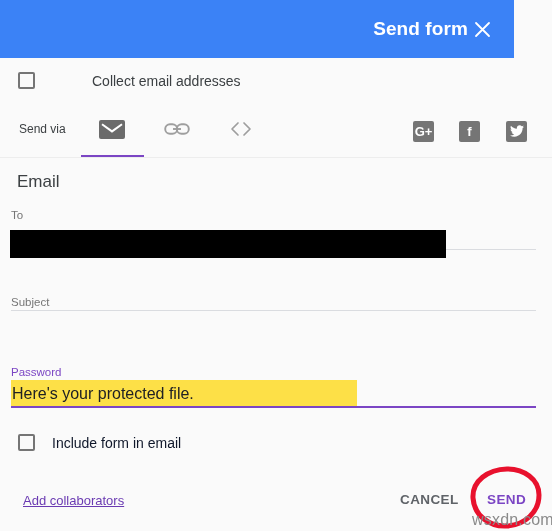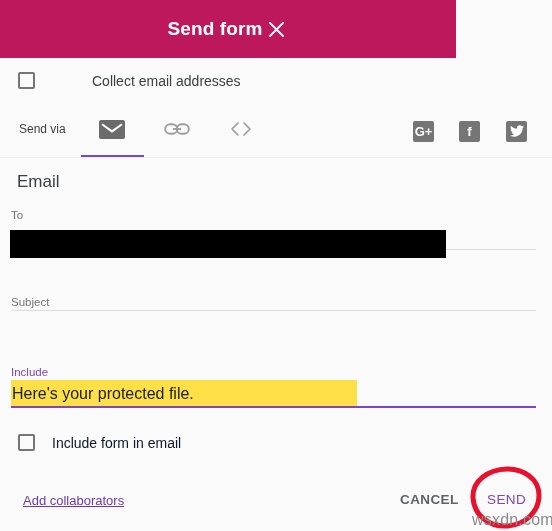--- a/index.html
+++ b/index.html
@@ -18,26 +18,26 @@
     width: 552px;
     height: 531px;
     background: #fafafa;
     overflow: hidden;
   }
 
   
   .header {
     position: absolute;
     left: 0; top: 0;
-    width: 456px;
+    width: 514px;
     height: 58px;
-    background: #be185d;
-    display: flex;
-    align-items: center;
-    justify-content: center;
+    background: #3b82f6;
+    display: flex;
+    align-items: center;
+    justify-content: flex-end;
   }
   .header-title {
     margin-left: 20px;
     color: #ffffff;
     font-size: 19px;
     font-weight: bold;
     letter-spacing: 0.1px;
   }
   .close-btn {
     margin-right: 18px;
@@ -230,21 +230,21 @@
     font-size: 13.5px;
     font-weight: bold;
     color: #5f6368;
     letter-spacing: 0.4px;
     cursor: pointer;
   }
   .send-btn {
     position: absolute;
     left: 487px; top: 492px;
     font-size: 13.5px;
-    font-weight: normal;
+    font-weight: bold;
     color: #7B45C4;
     letter-spacing: 0.4px;
     cursor: pointer;
   }
   .red-circle {
     position: absolute;
     left: 469px; top: 466px;
     width: 74px;
     height: 63px;
     pointer-events: none;
@@ -334,21 +334,21 @@
     <div class="field-underline"></div>
   </div>
   <div class="redaction-bar"></div>
 
   <div class="field" id="subject-field">
     <span class="field-label">Subject</span>
     <div class="field-underline"></div>
   </div>
 
   <div class="field" id="message-field">
-    <span class="field-label focused">Include</span>
+    <span class="field-label focused">Password</span>
     <div class="field-value">
       <span class="message-text">Here's your protected file.</span>
     </div>
     <div class="field-underline focused"></div>
   </div>
 
   <div class="include-row">
     <span class="checkbox"></span>
     <span class="include-label">Include form in email</span>
   </div>

